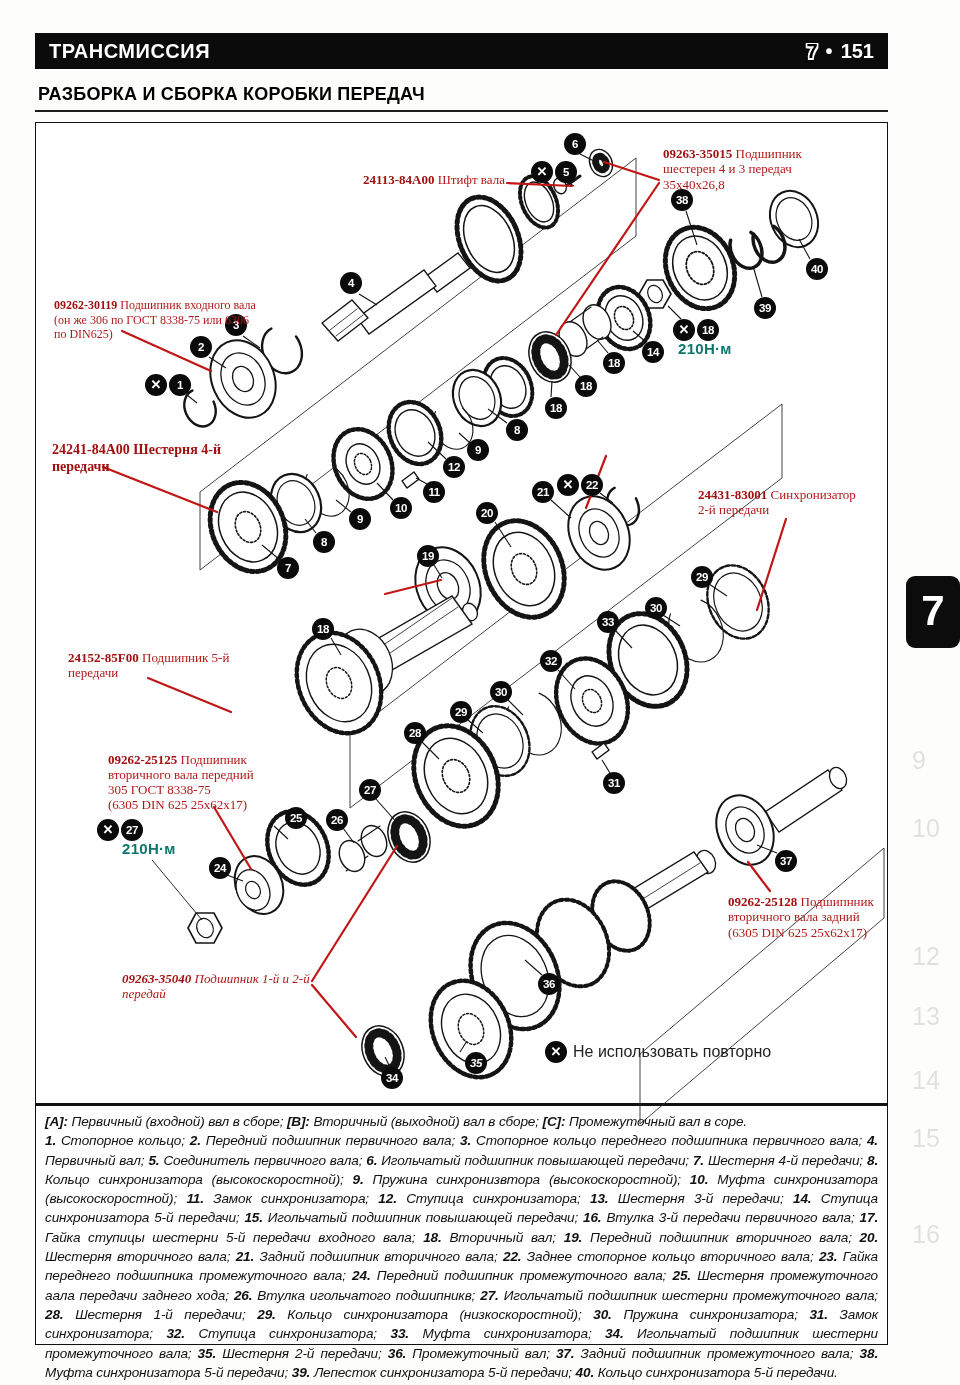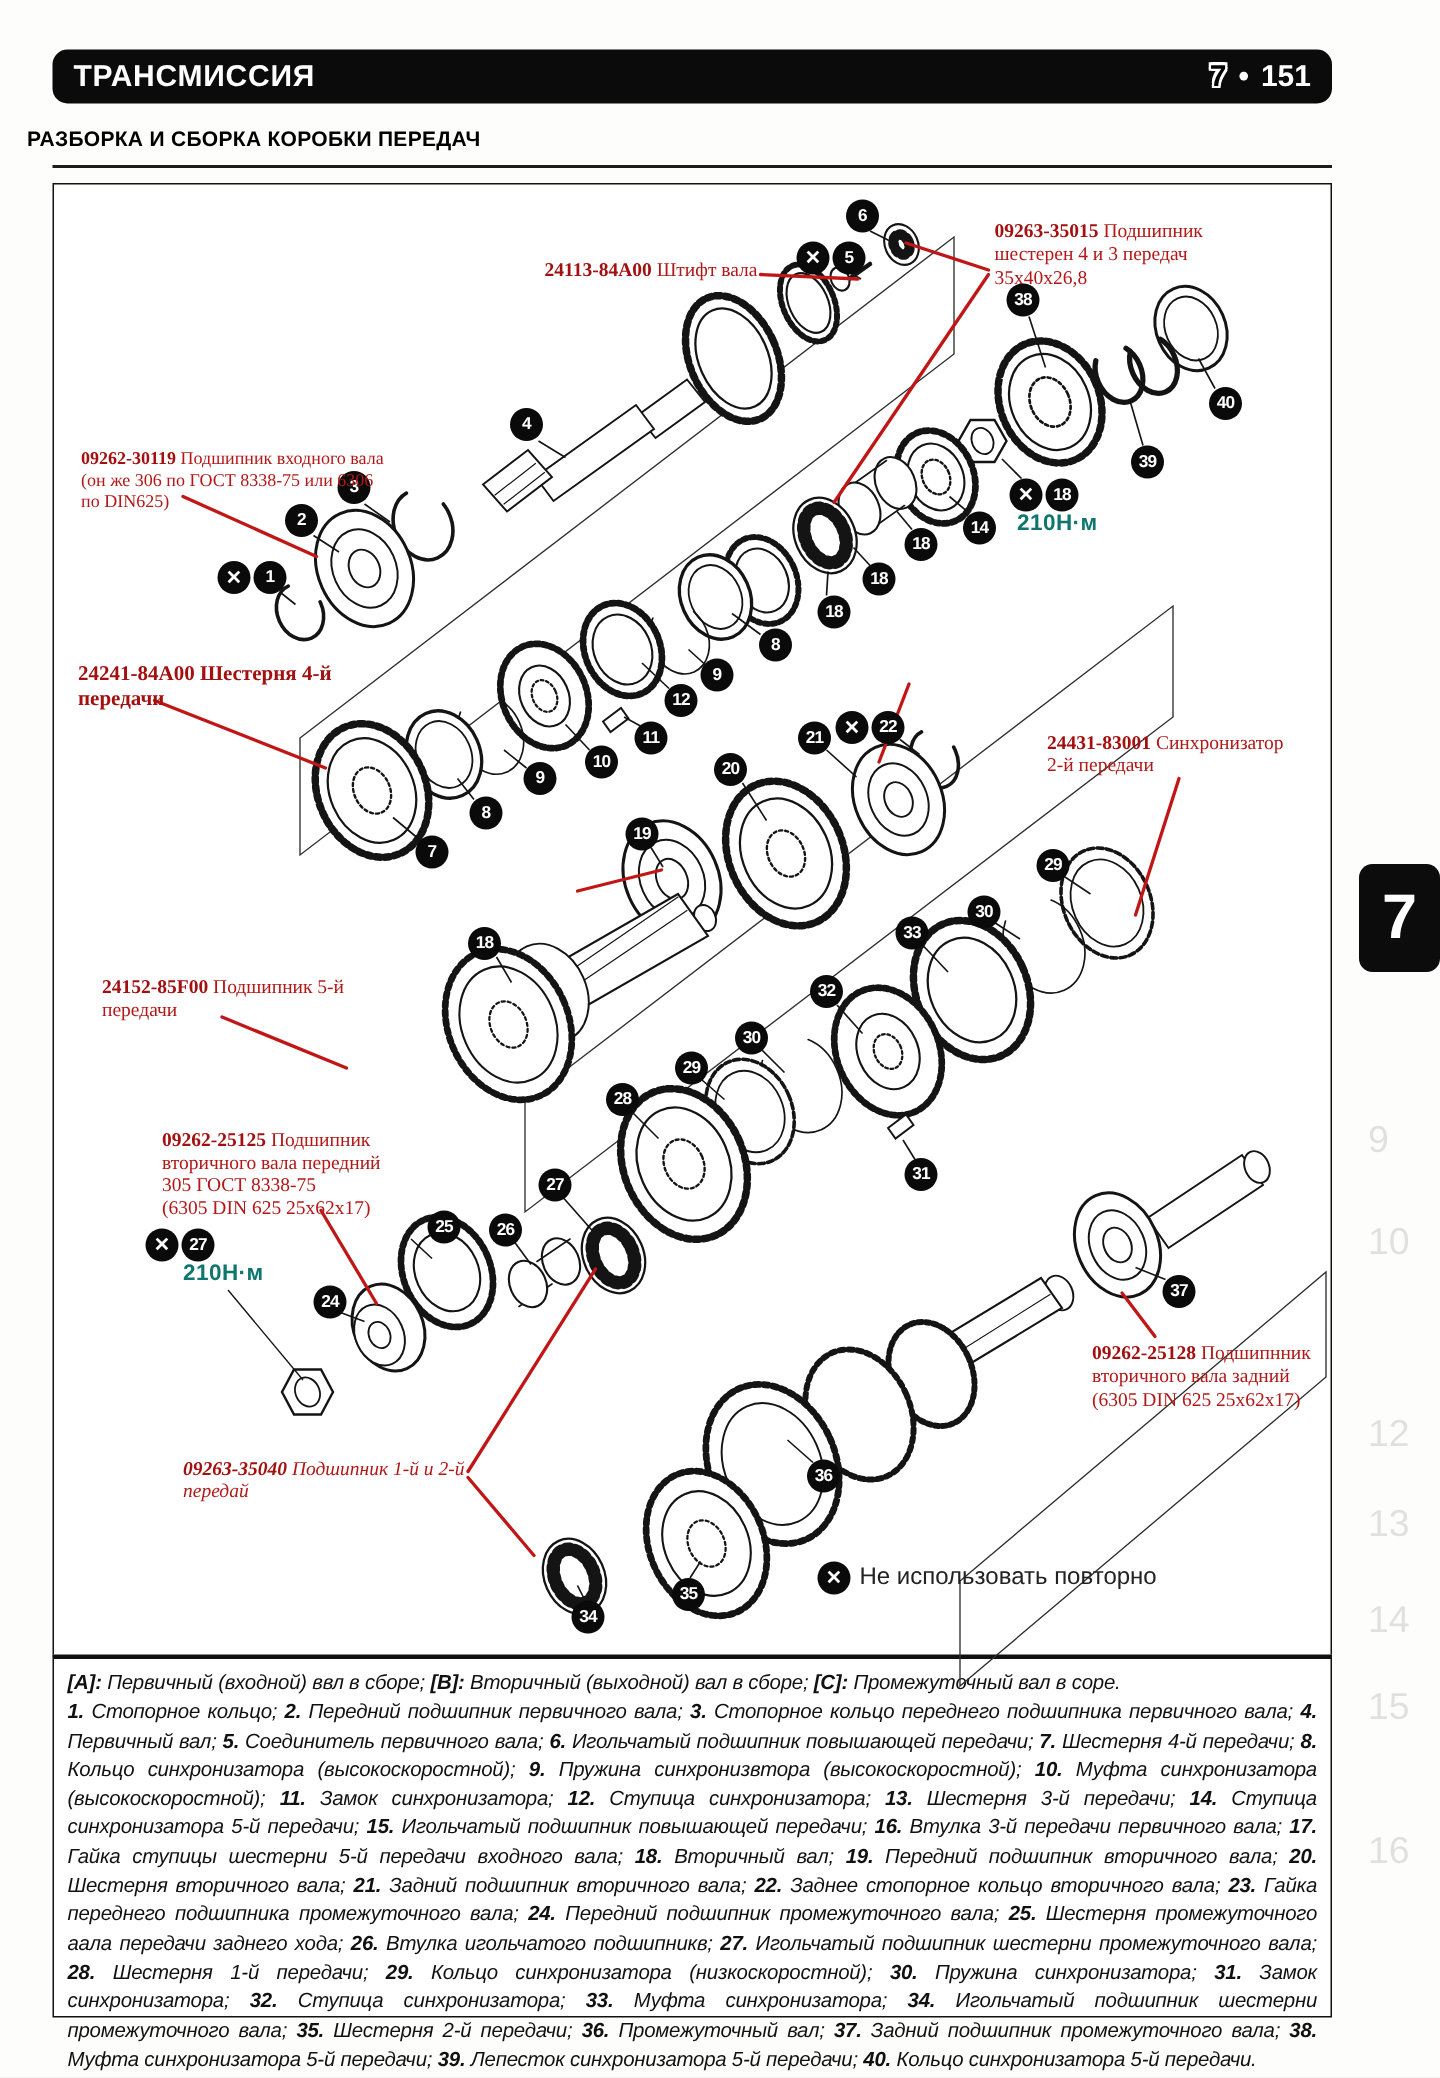--- a/index.html
+++ b/index.html
@@ -1,25 +1,25 @@
 <!DOCTYPE html>
 <html><head>
 <meta charset="utf-8">
 <style>
   html,body{margin:0;padding:0;background:#e8e8e6;}
   .page{position:relative;width:960px;height:1385px;background:#fdfdfc;overflow:hidden;
         font-family:"Liberation Sans",sans-serif;}
   
   .hbar{position:absolute;left:35px;top:33px;width:853px;height:36px;background:#0b0b0b;
-        display:flex;align-items:center;justify-content:space-between;padding:16px 14px;box-sizing:border-box;border-radius:10px;}
+        display:flex;align-items:center;justify-content:space-between;padding:16px 14px;box-sizing:border-box;}
   .hleft{color:#fff;font-size:20px;font-weight:700;letter-spacing:.5px;}
   .hright{color:#fff;font-size:20px;font-weight:700;display:flex;align-items:center;gap:8px;}
   .outline7{color:#000;text-shadow:-1.5px -1.5px 0 #fff,1.5px -1.5px 0 #fff,-1.5px 1.5px 0 #fff,
             1.5px 1.5px 0 #fff,0 -1.5px 0 #fff,0 1.5px 0 #fff,-1.5px 0 0 #fff,1.5px 0 0 #fff;}
-  .heading{position:absolute;left:18px;top:84px;color:#000;font-size:14px;font-weight:700;letter-spacing:.2px;}
+  .heading{position:absolute;left:38px;top:84px;color:#000;font-size:18px;font-weight:700;letter-spacing:.2px;}
   .hrule{position:absolute;left:35px;top:110px;width:853px;height:2px;background:#1c1c1c;}
   
   .diagbox{position:absolute;left:35px;top:122px;width:853px;height:983px;border:1.8px solid #111;box-sizing:border-box;background:#fff;}
   .listbox{position:absolute;left:35px;top:1103px;width:853px;height:242px;border:1.8px solid #111;border-top:3px solid #111;
            box-sizing:border-box;background:#fff;padding:6px 9px 4px 9px;}
   
   .callout{position:absolute;width:22px;height:22px;border-radius:50%;background:#0a0a0a;color:#fff;
            font:700 11.5px/22px "Liberation Sans",sans-serif;text-align:center;letter-spacing:-.5px;z-index:6;}
   .xmark{position:absolute;width:22px;height:22px;border-radius:50%;background:#0a0a0a;color:#fff;
          font:700 13px/21px "Liberation Sans",sans-serif;text-align:center;z-index:6;}
@@ -296,21 +296,21 @@
       <div class="callout" style="left: 450px; top: 701px;">29</div>
       <div class="callout" style="left: 404px; top: 722px;">28</div>
       <div class="callout" style="left: 603px; top: 772px;">31</div>
       <div class="callout" style="left: 359px; top: 779px;">27</div>
       <div class="callout" style="left: 326px; top: 809px;">26</div>
       <div class="callout" style="left: 256px; top: 807px; margin-left: 29px;">25</div>
       <div class="xmark" style="left: 97px; top: 819px;">✕</div>
       <div class="callout" style="left: 121px; top: 819px;">27</div>
       <div class="callout" style="left: 209px; top: 857px;">24</div>
       <div class="callout" style="left: 381px; top: 1067px;">34</div>
-      <div class="callout" style="left: 448px; top: 1052px;">35</div>
+      <div class="callout" style="left: 465px; top: 1052px; font-style: italic;">35</div>
       <div class="callout" style="left: 538px; top: 973px;">36</div>
       <div class="callout" style="left: 775px; top: 850px;">37</div>
     </div>
   <div class="layer">
       <div class="plabel" style="left: 363px; top: 172px;">
         <div><span class="pb">24113-84A00</span><span> Штифт вала</span></div>
       </div>
       <div class="plabel" style="left: 663px; top: 146px;">
         <div><span class="pb">09263-35015</span><span> Подшипник</span></div>
         <div><span>шестерен 4 и 3 передач</span></div>

